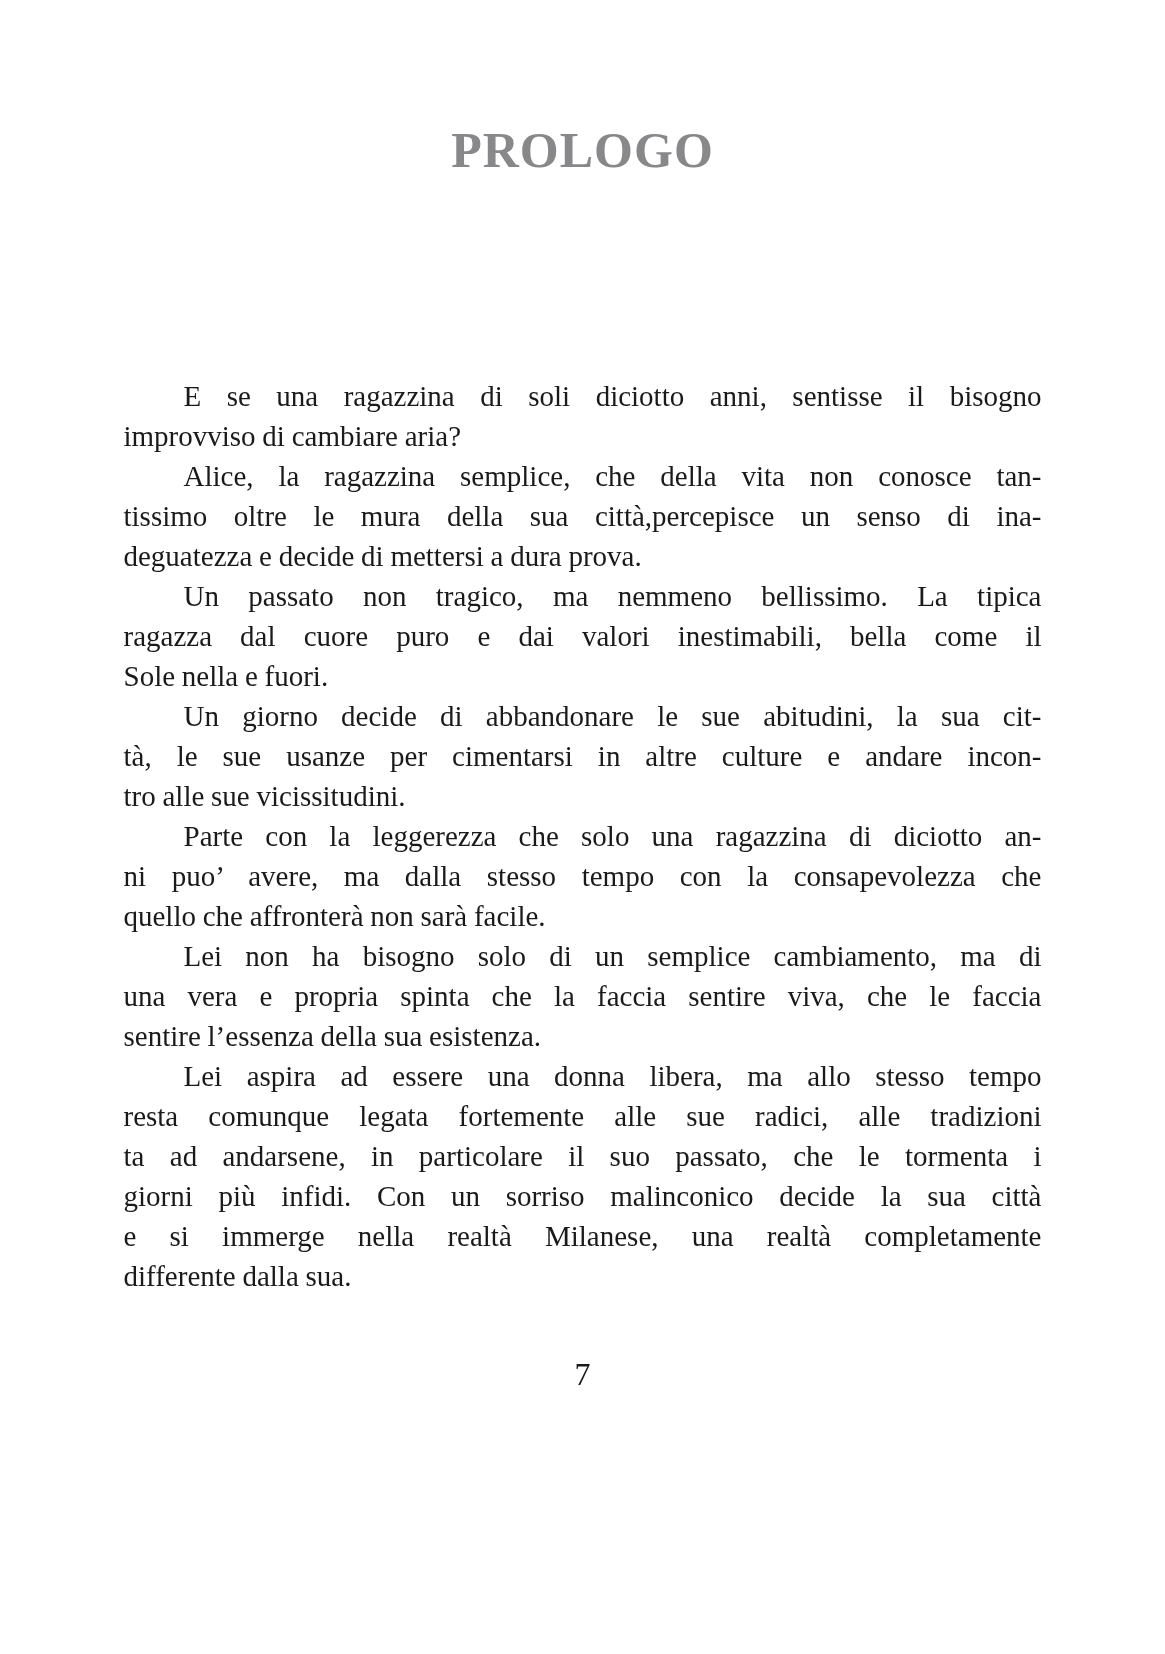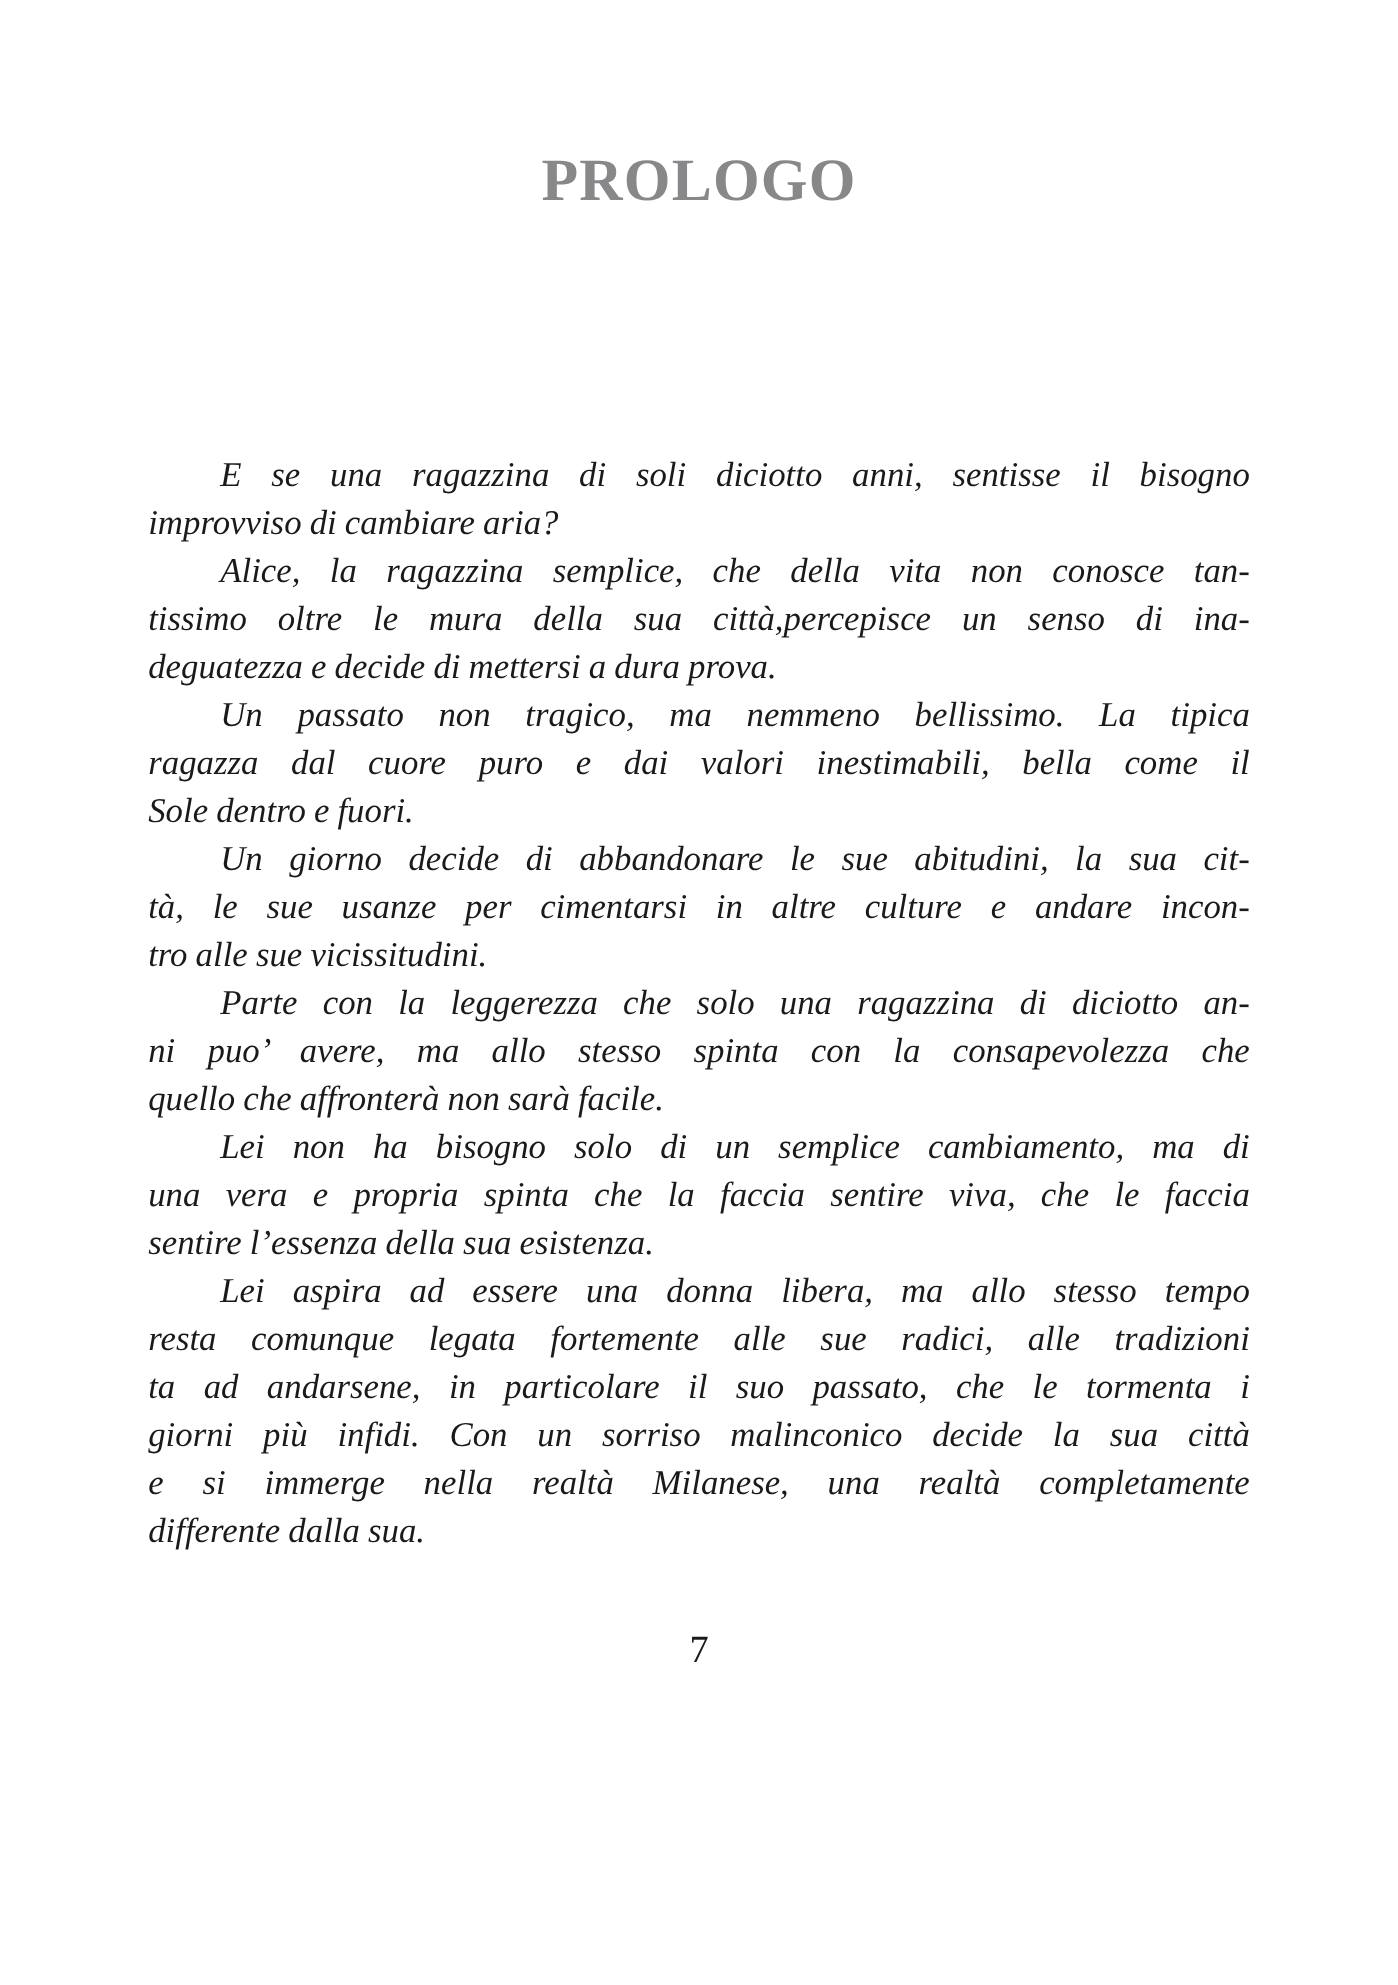--- a/index.html
+++ b/index.html
@@ -19,21 +19,20 @@
     font-size: 50px;
     line-height: 50px;
     font-weight: bold;
     letter-spacing: 1px;
   }
   .body-text {
     width: 918px;
     margin: 201px auto 0 auto;
     font-size: 29px;
     line-height: 40px;
-    font-style: italic;
   }
   .line {
     text-align: justify;
     text-align-last: justify;
     word-spacing: -0.5px;
   }
   .line.first { text-indent: 60px; }
   .line.plast { text-align-last: left; }
   .page-number {
     margin-top: 62px;
@@ -54,30 +53,30 @@
         <div class="line plast">improvviso di cambiare aria?</div>
       </div>
       <div>
         <div class="line first">Alice, la ragazzina semplice, che della vita non conosce tan-</div>
         <div class="line">tissimo oltre le mura della sua città,percepisce un senso di ina-</div>
         <div class="line plast">deguatezza e decide di mettersi a dura prova.</div>
       </div>
       <div>
         <div class="line first">Un passato non tragico, ma nemmeno bellissimo. La tipica</div>
         <div class="line">ragazza dal cuore puro e dai valori inestimabili, bella come il</div>
-        <div class="line plast">Sole dentro e fuori.</div>
+        <div class="line plast">Sole nella e fuori.</div>
       </div>
       <div>
         <div class="line first">Un giorno decide di abbandonare le sue abitudini, la sua cit-</div>
         <div class="line">tà, le sue usanze per cimentarsi in altre culture e andare incon-</div>
         <div class="line plast">tro alle sue vicissitudini.</div>
       </div>
       <div>
         <div class="line first">Parte con la leggerezza che solo una ragazzina di diciotto an-</div>
-        <div class="line">ni puo’ avere, ma allo stesso spinta con la consapevolezza che</div>
+        <div class="line">ni puo’ avere, ma dalla stesso tempo con la consapevolezza che</div>
         <div class="line plast">quello che affronterà non sarà facile.</div>
       </div>
       <div>
         <div class="line first">Lei non ha bisogno solo di un semplice cambiamento, ma di</div>
         <div class="line">una vera e propria spinta che la faccia sentire viva, che le faccia</div>
         <div class="line plast">sentire l’essenza della sua esistenza.</div>
       </div>
       <div>
         <div class="line first">Lei aspira ad essere una donna libera, ma allo stesso tempo</div>
         <div class="line">resta comunque legata fortemente alle sue radici, alle tradizioni</div>

